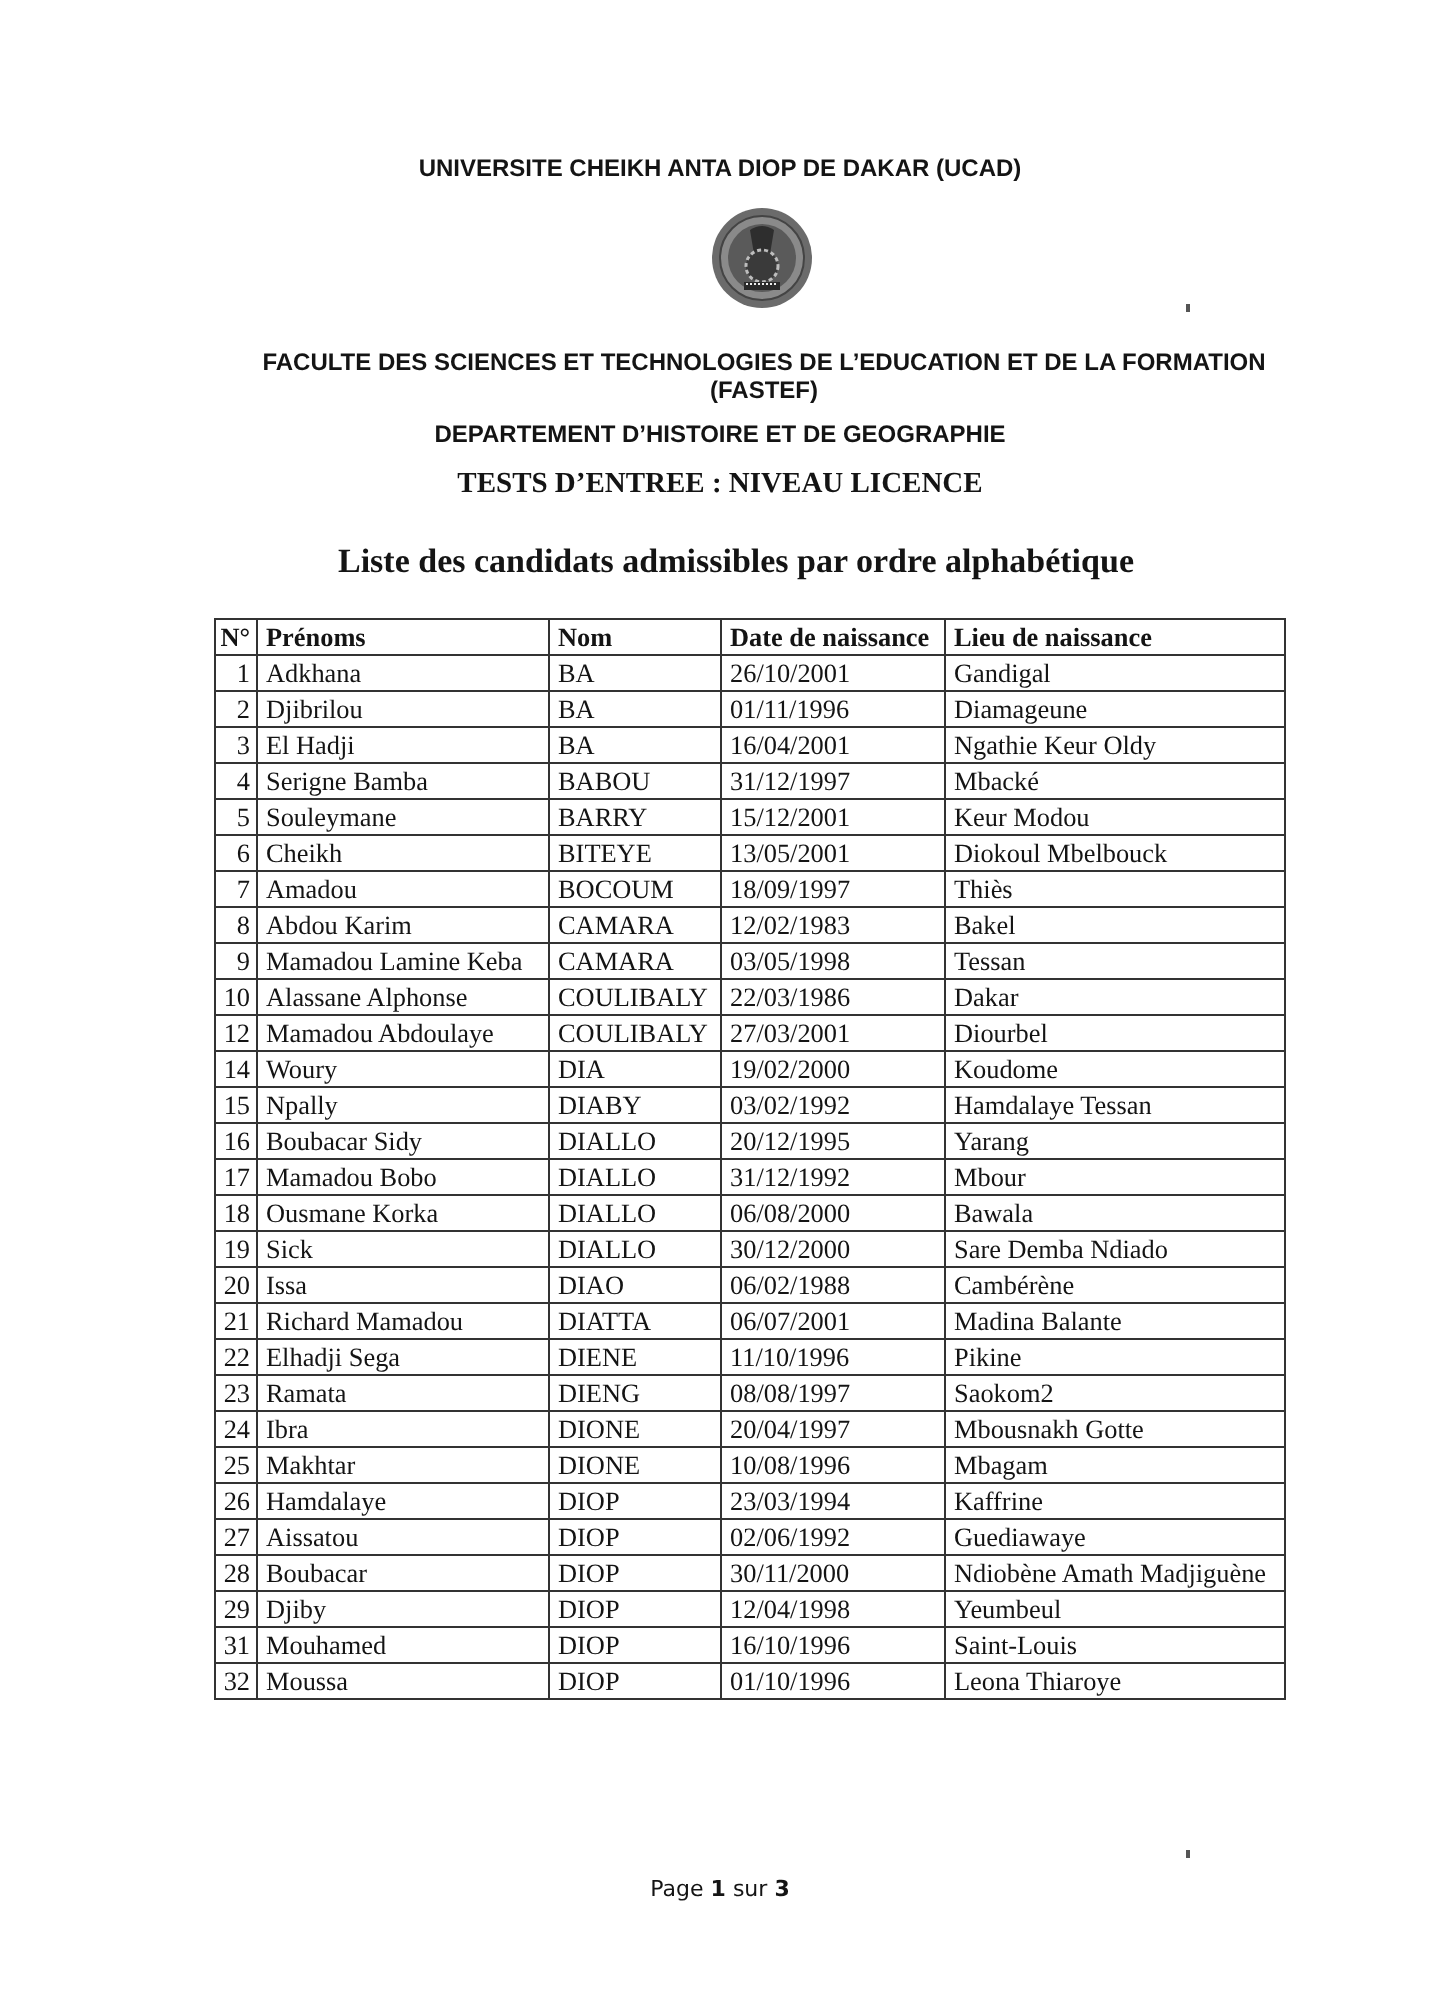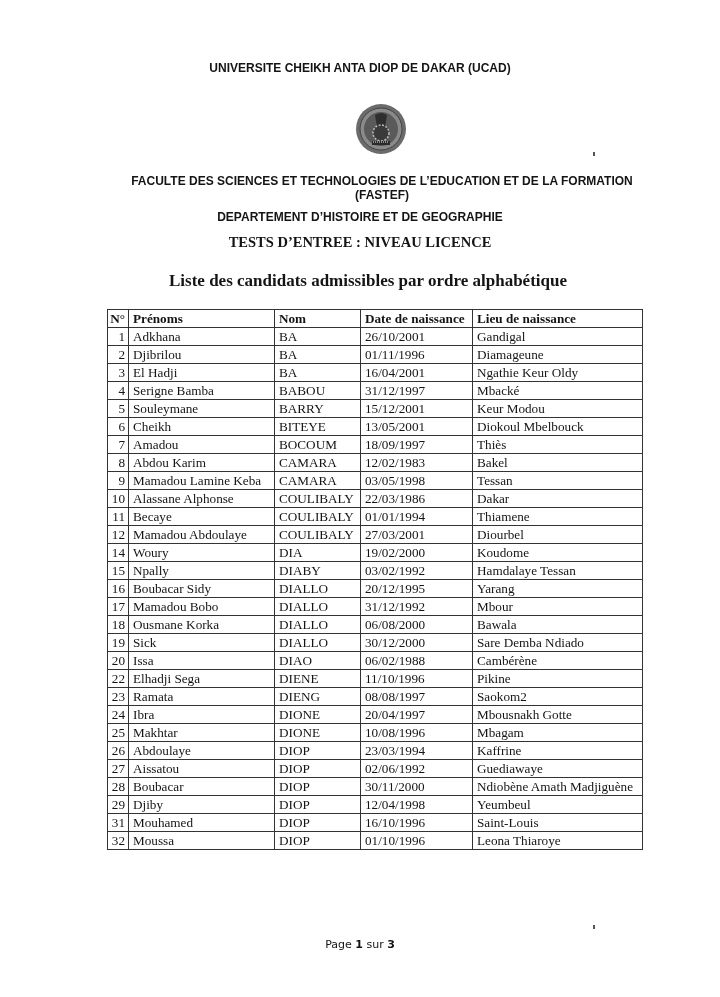--- a/index.html
+++ b/index.html
@@ -8,21 +8,21 @@
     background: #ffffff;
     position: relative;
     overflow: hidden;
     color: #141414;
   }
   .sans { font-family: "Liberation Sans", sans-serif; }
   .serif { font-family: "Liberation Serif", serif; }
   .hdr {
     position: absolute; left: 0; width: 720px; text-align: center;
   }
-  #univ { top: 61px; font-size: 12px; font-weight: bold; }
+  #univ { top: 77px; font-size: 12px; font-weight: bold; }
   #logo { position: absolute; left: 355px; top: 103px; width: 52px; height: 52px; }
   #faculty { top: 174px; font-size: 12px; font-weight: bold; left: 22px; line-height: 14px; }
   #dept { top: 210px; font-size: 12px; font-weight: bold; }
   #tests { top: 234px; font-size: 14.5px; font-weight: bold; }
   #listtitle { top: 271px; font-size: 17px; font-weight: bold; left: 8px; }
 
   table {
     position: absolute; left: 107px; top: 309px;
     border-collapse: collapse;
     font-family: "Liberation Serif", serif;
@@ -147,27 +147,20 @@
         <td class="c-lieu">Tessan</td>
       </tr>
       <tr>
         <td class="c-no">10</td>
         <td class="c-pre">Alassane Alphonse</td>
         <td class="c-nom">COULIBALY</td>
         <td class="c-date">22/03/1986</td>
         <td class="c-lieu">Dakar</td>
       </tr>
       <tr>
-        <td class="c-no">11</td>
-        <td class="c-pre">Becaye</td>
-        <td class="c-nom">COULIBALY</td>
-        <td class="c-date">01/01/1994</td>
-        <td class="c-lieu">Thiamene</td>
-      </tr>
-      <tr>
         <td class="c-no">12</td>
         <td class="c-pre">Mamadou Abdoulaye</td>
         <td class="c-nom">COULIBALY</td>
         <td class="c-date">27/03/2001</td>
         <td class="c-lieu">Diourbel</td>
       </tr>
       <tr>
         <td class="c-no">14</td>
         <td class="c-pre">Woury</td>
         <td class="c-nom">DIA</td>
@@ -210,20 +203,27 @@
         <td class="c-lieu">Sare Demba Ndiado</td>
       </tr>
       <tr>
         <td class="c-no">20</td>
         <td class="c-pre">Issa</td>
         <td class="c-nom">DIAO</td>
         <td class="c-date">06/02/1988</td>
         <td class="c-lieu">Cambérène</td>
       </tr>
       <tr>
+        <td class="c-no">21</td>
+        <td class="c-pre">Richard Mamadou</td>
+        <td class="c-nom">DIATTA</td>
+        <td class="c-date">06/07/2001</td>
+        <td class="c-lieu">Madina Balante</td>
+      </tr>
+      <tr>
         <td class="c-no">22</td>
         <td class="c-pre">Elhadji Sega</td>
         <td class="c-nom">DIENE</td>
         <td class="c-date">11/10/1996</td>
         <td class="c-lieu">Pikine</td>
       </tr>
       <tr>
         <td class="c-no">23</td>
         <td class="c-pre">Ramata</td>
         <td class="c-nom">DIENG</td>
@@ -239,21 +239,21 @@
       </tr>
       <tr>
         <td class="c-no">25</td>
         <td class="c-pre">Makhtar</td>
         <td class="c-nom">DIONE</td>
         <td class="c-date">10/08/1996</td>
         <td class="c-lieu">Mbagam</td>
       </tr>
       <tr>
         <td class="c-no">26</td>
-        <td class="c-pre">Abdoulaye</td>
+        <td class="c-pre">Hamdalaye</td>
         <td class="c-nom">DIOP</td>
         <td class="c-date">23/03/1994</td>
         <td class="c-lieu">Kaffrine</td>
       </tr>
       <tr>
         <td class="c-no">27</td>
         <td class="c-pre">Aissatou</td>
         <td class="c-nom">DIOP</td>
         <td class="c-date">02/06/1992</td>
         <td class="c-lieu">Guediawaye</td>

